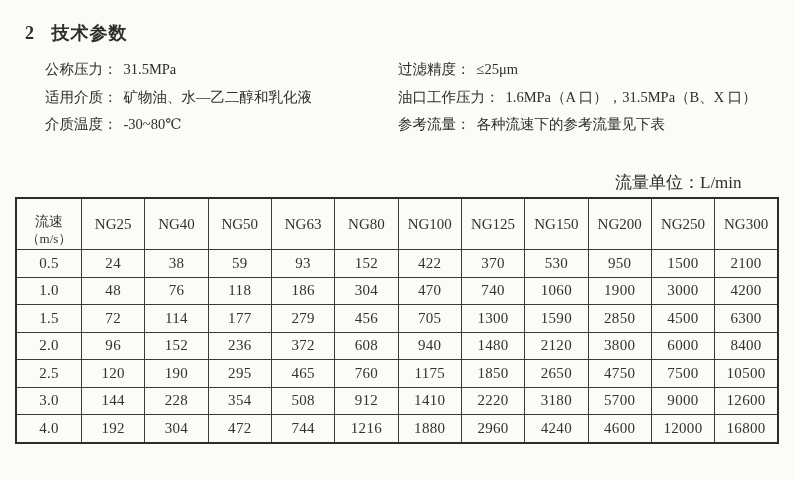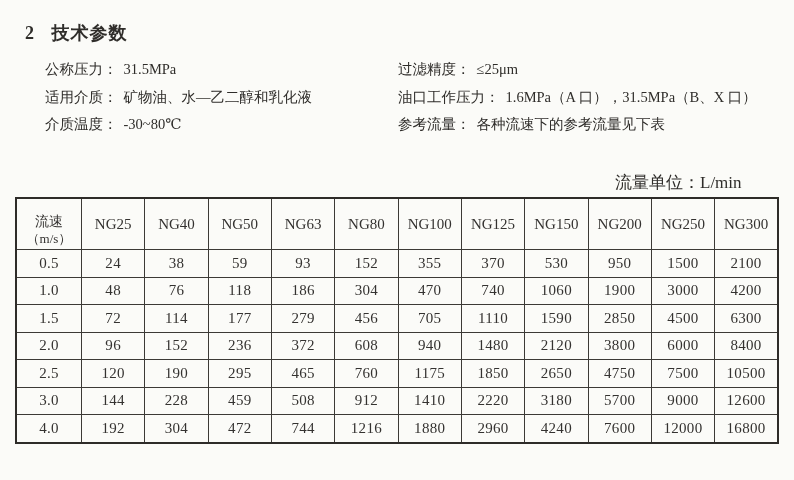--- a/index.html
+++ b/index.html
@@ -90,21 +90,21 @@
         </tr>
     </thead>
     <tbody id="table-body">
         <tr>
           <td>0.5</td>
           <td>24</td>
           <td>38</td>
           <td>59</td>
           <td>93</td>
           <td>152</td>
-          <td>355</td>
+          <td>422</td>
           <td>370</td>
           <td>530</td>
           <td>950</td>
           <td>1500</td>
           <td>2100</td>
         </tr>
         <tr>
           <td>1.0</td>
           <td>48</td>
           <td>76</td>
@@ -119,21 +119,21 @@
           <td>4200</td>
         </tr>
         <tr>
           <td>1.5</td>
           <td>72</td>
           <td>114</td>
           <td>177</td>
           <td>279</td>
           <td>456</td>
           <td>705</td>
-          <td>1110</td>
+          <td>1300</td>
           <td>1590</td>
           <td>2850</td>
           <td>4500</td>
           <td>6300</td>
         </tr>
         <tr>
           <td>2.0</td>
           <td>96</td>
           <td>152</td>
           <td>236</td>
@@ -157,40 +157,40 @@
           <td>1850</td>
           <td>2650</td>
           <td>4750</td>
           <td>7500</td>
           <td>10500</td>
         </tr>
         <tr>
           <td>3.0</td>
           <td>144</td>
           <td>228</td>
-          <td>459</td>
+          <td>354</td>
           <td>508</td>
           <td>912</td>
           <td>1410</td>
           <td>2220</td>
           <td>3180</td>
           <td>5700</td>
           <td>9000</td>
           <td>12600</td>
         </tr>
         <tr>
           <td>4.0</td>
           <td>192</td>
           <td>304</td>
           <td>472</td>
           <td>744</td>
           <td>1216</td>
           <td>1880</td>
           <td>2960</td>
           <td>4240</td>
-          <td>7600</td>
+          <td>4600</td>
           <td>12000</td>
           <td>16800</td>
         </tr>
       </tbody>
   </table>
 
 </div>
 
 </body></html>

